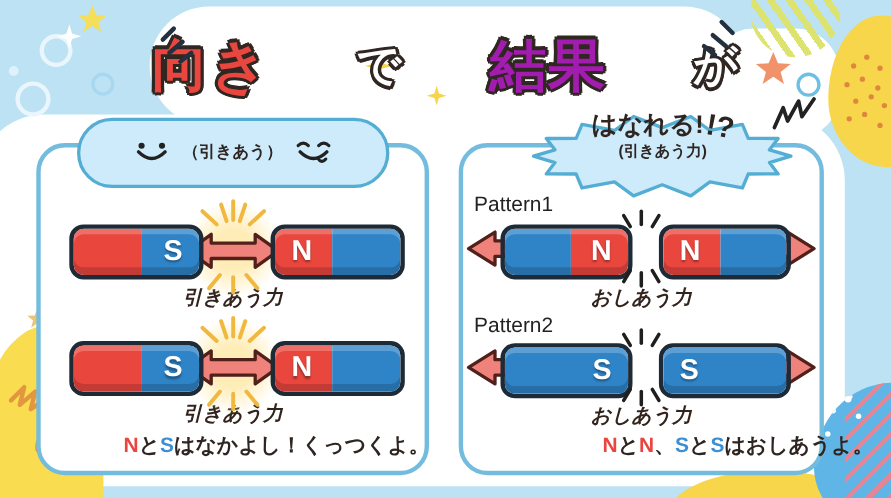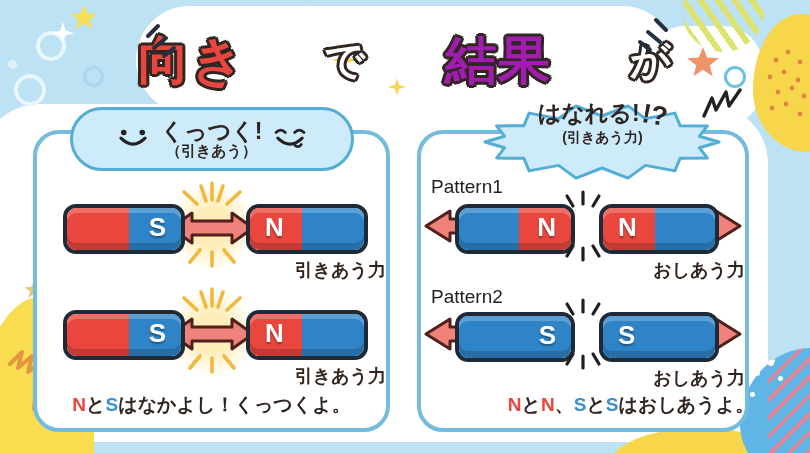--- a/index.html
+++ b/index.html
@@ -66,22 +66,22 @@
      border-radius:13px;overflow:hidden;z-index:2;}
   .magnet::after{content:'';position:absolute;inset:0;border-radius:9px;pointer-events:none;
      box-shadow:inset 0 5px 0 rgba(255,255,255,.22),inset 0 -7px 0 rgba(0,0,0,.16);}
   .m-red{background:#E9473E}.m-blue{background:#2F84C8}
   .w46{width:46%}.w54{width:54%}.w100{width:100%}
   .pole{position:absolute;top:50%;transform:translateY(-54%);font-size:26px;font-weight:900;color:#fff;
      text-shadow:0 2px 2px rgba(0,0,0,.35);z-index:3;}
   .pole.p-right{right:15px}.pole.p-left{left:15px}
 
   .row{position:absolute;left:0;width:100%;height:46px;}
-  .caption{position:absolute;left:0;width:100%;text-align:right;font-size:18px;font-weight:800;color:#32231D;}
-  .summary{position:absolute;left:0;width:100%;text-align:center;font-size:19px;font-weight:900;color:#2E2420;}
+  .caption{position:absolute;left:0;width:100%;text-align:center;font-size:18px;font-weight:800;color:#32231D;font-style:italic;}
+  .summary{position:absolute;left:0;width:100%;text-align:center;font-size:19px;font-weight:900;color:#2E2420;padding-left:40px;}
   .sum-n{color:#E8463F}.sum-s{color:#3B8FD4}
 
   .pattern-label{position:absolute;left:10px;font-size:19px;font-weight:400;color:#222;}
 
   .glow{position:absolute;left:50%;top:50%;width:90px;height:86px;transform:translate(-50%,-50%);
      background:radial-gradient(circle,rgba(255,236,180,.95) 0 30%,rgba(255,236,180,0) 70%);z-index:1;}
   svg{display:block}
 </style>
 </head>
 <body>
@@ -172,21 +172,20 @@
 
 <div class="abs panel panel-left">
 
   <div class="abs pill">
     <svg width="38" height="26" viewBox="0 0 40 28">
       <circle cx="10" cy="7" r="3" fill="#222"></circle>
         <circle cx="30" cy="7" r="3" fill="#222"></circle>
       <path d="M7,13 Q20,26 33,13" fill="none" stroke="#222" stroke-width="3.4" stroke-linecap="round"></path>
       </svg>
     <div class="pill-text">
-      <div class="pill-title">くっつく!</div>
       <div class="pill-sub">（引きあう）</div>
     </div>
     <svg width="38" height="28" viewBox="0 0 40 30">
       <path d="M5,8 Q10,3 15,8" fill="none" stroke="#222" stroke-width="3" stroke-linecap="round"></path>
       <path d="M25,8 Q30,3 35,8" fill="none" stroke="#222" stroke-width="3" stroke-linecap="round"></path>
       <path d="M7,14 Q20,27 33,14" fill="none" stroke="#222" stroke-width="3.4" stroke-linecap="round"></path>
       <path d="M24,20 q4,6 8,1" fill="none" stroke="#222" stroke-width="3" stroke-linecap="round"></path>
       </svg>
   </div>
 

